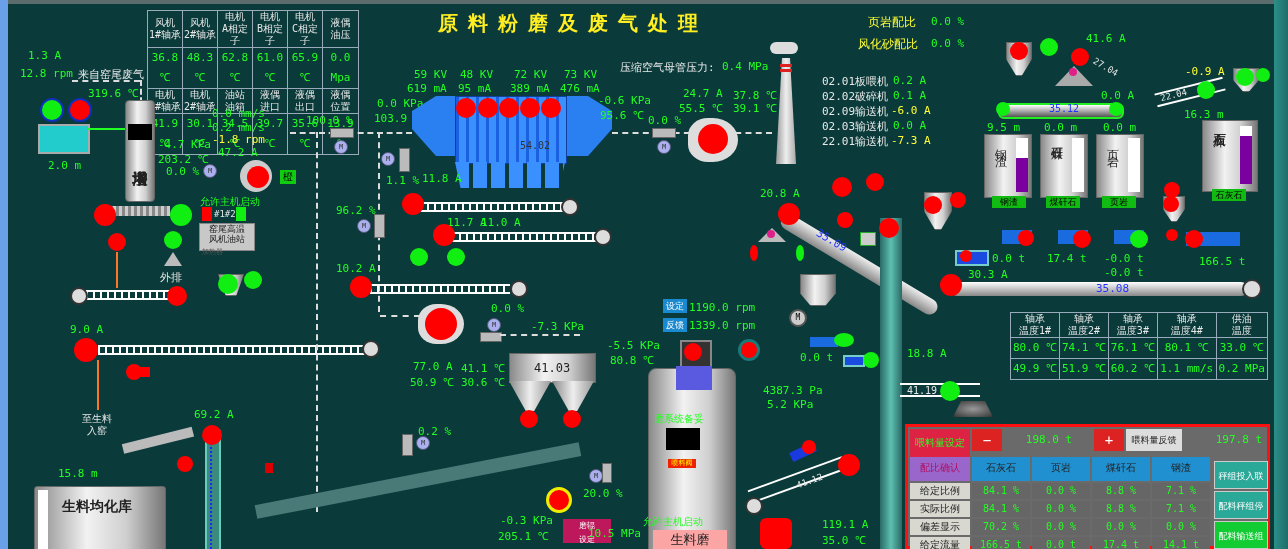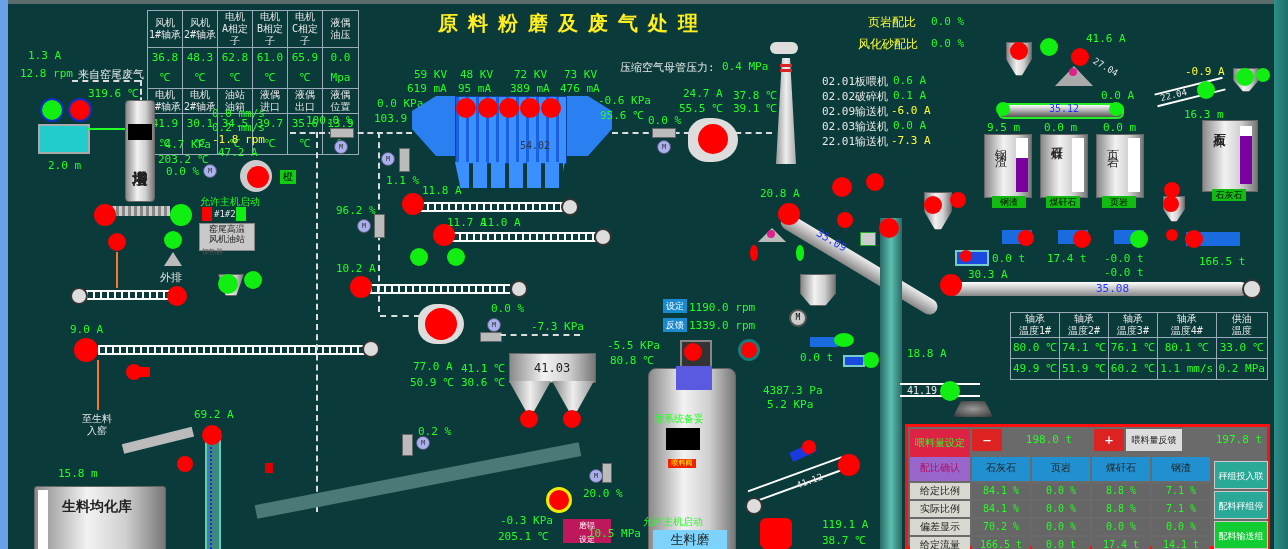--- a/index.html
+++ b/index.html
@@ -84,21 +84,21 @@
   </tr>
 </tbody>
   </table>
 
 <div class="abs y" style="left:868px;top:14px;font-size:12px;">页岩配比</div>
 <div class="abs g" style="left:931px;top:15px;">0.0 %</div>
 <div class="abs y" style="left:858px;top:36px;font-size:12px;">风化砂配比</div>
 <div class="abs g" style="left:931px;top:37px;">0.0 %</div>
 
 <div class="abs w" style="left:822px;top:74px;">02.01板喂机</div>
-<div class="abs g" style="left:893px;top:74px;">0.6 A</div>
+<div class="abs g" style="left:893px;top:74px;">0.2 A</div>
 <div class="abs w" style="left:822px;top:89px;">02.02破碎机</div>
 <div class="abs g" style="left:893px;top:89px;">0.1 A</div>
 <div class="abs w" style="left:822px;top:104px;">02.09输送机</div>
 <div class="abs y" style="left:891px;top:104px;">-6.0 A</div>
 <div class="abs w" style="left:822px;top:119px;">02.03输送机</div>
 <div class="abs g" style="left:893px;top:119px;">0.0 A</div>
 <div class="abs w" style="left:822px;top:134px;">22.01输送机</div>
 <div class="abs y" style="left:891px;top:134px;">-7.3 A</div>
 
 <div class="abs w" style="left:620px;top:60px;">压缩空气母管压力:</div>
@@ -213,21 +213,21 @@
 <div class="motor-m" style="left:334px;top:140px;">M</div>
 <div class="dash-v" style="left:316px;top:132px;height:380px;"></div>
 <div class="dash-v" style="left:378px;top:132px;height:180px;"></div>
 <div class="motor-m" style="left:381px;top:152px;">M</div>
 <div class="abs" style="left:399px;top:148px;width:9px;height:22px;background:#bbb;border:1px solid #666;"></div>
 <div class="abs g" style="left:386px;top:174px;">1.1 %</div>
 <div class="abs g" style="left:336px;top:204px;">96.2 %</div>
 <div class="motor-m" style="left:357px;top:219px;">M</div>
 <div class="abs" style="left:374px;top:214px;width:9px;height:22px;background:#bbb;border:1px solid #666;"></div>
 
-<div class="abs g" style="left:422px;top:184px;">11.8 A</div>
+<div class="abs g" style="left:422px;top:172px;">11.8 A</div>
 <div class="conv" style="left:420px;top:202px;width:146px;"></div>
 <div class="circ red" style="left:402px;top:193px;width:22px;height:22px;"></div>
 <div class="circ" style="left:561px;top:198px;width:14px;height:14px;background:#ddd;border:2px solid #333;"></div>
 <div class="abs g" style="left:447px;top:216px;">11.7 A</div>
 <div class="abs g" style="left:481px;top:216px;">11.0 A</div>
 <div class="conv" style="left:452px;top:232px;width:146px;"></div>
 <div class="circ red" style="left:433px;top:224px;width:22px;height:22px;"></div>
 <div class="circ" style="left:594px;top:228px;width:14px;height:14px;background:#ddd;border:2px solid #333;"></div>
 <div class="circ grn" style="left:410px;top:248px;width:18px;height:18px;"></div>
 <div class="circ grn" style="left:447px;top:248px;width:18px;height:18px;"></div>
@@ -283,33 +283,33 @@
 <div class="abs g" style="left:689px;top:319px;">1339.0 rpm</div>
 
 <div class="abs" style="left:680px;top:340px;width:28px;height:26px;background:#333;border:2px solid #888;"></div>
 <div class="circ red" style="left:684px;top:343px;width:18px;height:18px;"></div>
 <div class="tank" style="left:648px;top:368px;width:86px;height:181px;border-radius:8px 8px 0 0;"></div>
 <div class="abs" style="left:676px;top:366px;width:36px;height:24px;background:#5a5ae0;"></div>
 <div class="abs" style="left:654px;top:412px;color:#22ff22;font-size:10px;white-space:nowrap;font-family:'DejaVu Sans',sans-serif;">磨系统备妥</div>
 <div class="abs" style="left:666px;top:428px;width:34px;height:22px;background:#000;"></div>
 <div class="abs" style="left:668px;top:459px;width:28px;height:9px;background:#ee2200;color:#ff0;font-size:7px;text-align:center;line-height:9px;">喷料阀</div>
 <div class="abs" style="left:643px;top:515px;color:#22ff22;font-size:10px;white-space:nowrap;font-family:'DejaVu Sans',sans-serif;">允许主机启动</div>
-<div class="abs" style="left:653px;top:530px;width:74px;height:19px;background:#7dd3fc;color:#222;font-size:13px;text-align:center;line-height:19px;font-family:'DejaVu Sans',sans-serif;">生料磨</div>
+<div class="abs" style="left:653px;top:530px;width:74px;height:19px;background:#fca5a5;color:#222;font-size:13px;text-align:center;line-height:19px;font-family:'DejaVu Sans',sans-serif;">生料磨</div>
 <div class="abs" style="left:563px;top:519px;width:48px;height:24px;background:#be185d;color:#fff;font-size:8px;text-align:center;white-space:pre-line;line-height:14px;font-family:'DejaVu Sans',sans-serif;">磨辊
 设定</div>
 <div class="abs g" style="left:588px;top:527px;">10.5 MPa</div>
 <div class="abs g" style="left:583px;top:487px;">20.0 %</div>
 <div class="motor-m" style="left:589px;top:469px;">M</div>
 <div class="abs" style="left:602px;top:463px;width:8px;height:18px;background:#bbb;border:1px solid #666;"></div>
 <div class="circ red" style="left:546px;top:487px;width:20px;height:20px;border:3px solid #ee0;"></div>
 <div class="abs g" style="left:500px;top:514px;">-0.3 KPa</div>
 <div class="abs g" style="left:498px;top:528px;">205.1 ℃</div>
 <div class="abs" style="left:760px;top:518px;width:32px;height:31px;background:#f00;border-radius:6px;"></div>
 <div class="abs g" style="left:822px;top:518px;">119.1 A</div>
-<div class="abs g" style="left:822px;top:532px;">38.7 ℃</div>
+<div class="abs g" style="left:822px;top:532px;">35.0 ℃</div>
 <div class="abs g" style="left:763px;top:384px;">4387.3 Pa</div>
 <div class="abs g" style="left:767px;top:398px;">5.2 KPa</div>
 <div class="circ" style="left:738px;top:339px;width:22px;height:22px;background:#1a7a7a;"></div>
 <div class="circ red" style="left:741px;top:342px;width:16px;height:16px;"></div>
 <div class="abs" style="left:750px;top:490px;width:100px;height:10px;border-top:2px solid #fff;border-bottom:2px solid #fff;transform:rotate(-20deg);transform-origin:left center;"></div>
 <div class="abs w" style="left:796px;top:476px;font-size:9px;transform:rotate(-20deg);">41.12</div>
 <div class="circ red" style="left:838px;top:454px;width:22px;height:22px;"></div>
 <div class="circ" style="left:745px;top:497px;width:14px;height:14px;background:#ddd;border:2px solid #333;"></div>
 <div class="abs" style="left:790px;top:447px;width:26px;height:10px;background:#1a3adf;transform:rotate(-25deg);"></div>
 <div class="circ red" style="left:802px;top:440px;width:14px;height:14px;"></div>

